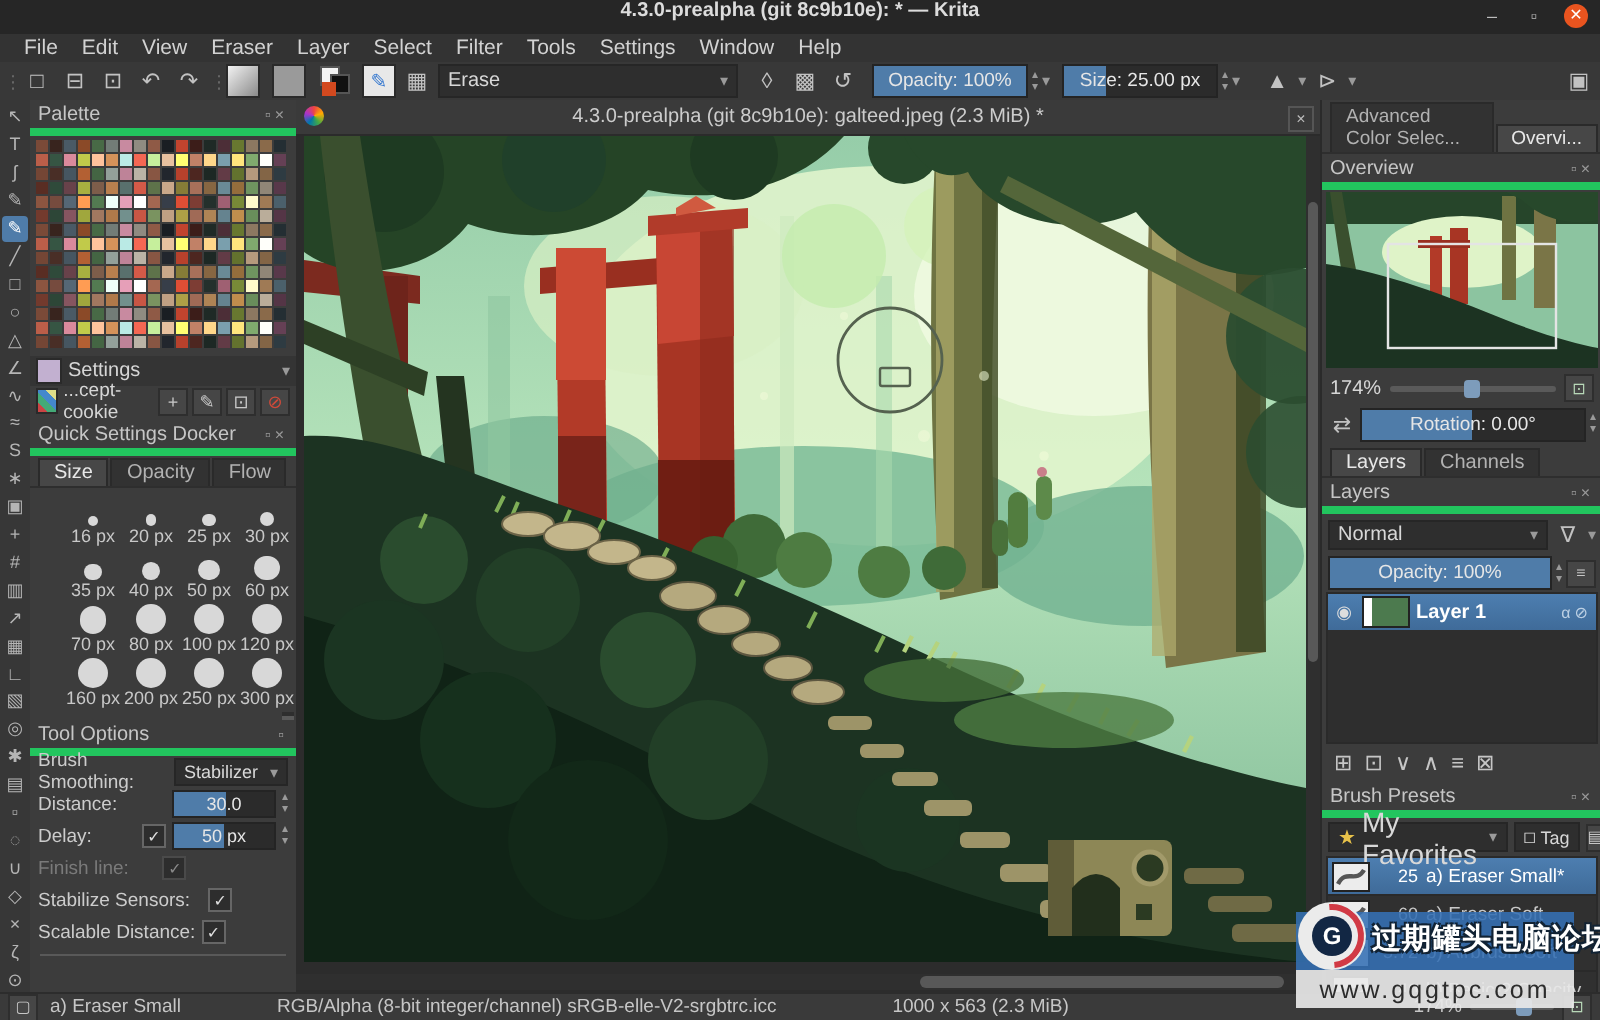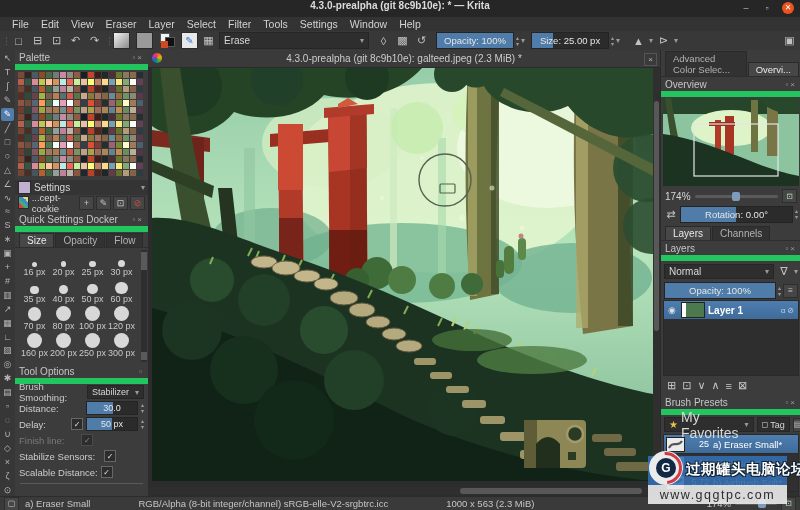--- a/index.html
+++ b/index.html
@@ -43,21 +43,21 @@
   .dd{color:#9a9a9a;font-size:8px;}
   
   .toolbox{position:absolute;left:0;top:50px;width:15px;bottom:13px;background:#373737;
            border-right:1px solid #2c2c2c;display:flex;flex-direction:column;align-items:center;padding-top:2px;}
   .tool{width:13px;height:13px;margin-bottom:1px;display:flex;align-items:center;justify-content:center;
         color:#b5b5b5;font-size:9px;border-radius:2px;}
   .tool.active{background:#4f7ca9;color:#fff;}
   .leftdock{position:absolute;left:15px;top:50px;width:133px;bottom:13px;background:#3c3c3c;
             border-right:1px solid #2a2a2a;}
   .docktitle{height:12px;display:flex;align-items:center;padding:1px 4px;color:#c6c6c6;font-size:10px;
-             border-bottom:6px solid #22c55e;}
+             border-bottom:4px solid #22c55e;}
   .docktitle .dticons{margin-left:auto;color:#9a9a9a;font-size:8px;letter-spacing:2px;}
   
   .palgrid{margin:2px 2px 2px 3px;display:grid;grid-template-columns:repeat(18,6px);grid-auto-rows:6px;
            gap:1px;width:125px;float:left;}
   .palgrid div{width:6px;height:6px;}
   .vsb{float:right;width:6px;background:#2e2e2e;margin:2px 1px 0 0;position:relative;}
   .vsb .th{position:absolute;left:0;right:0;background:#5a5a5a;}
   .palrow{clear:both;display:flex;align-items:center;gap:3px;padding:1px 3px;height:13px;}
   .sw{width:11px;height:11px;border:1px solid #2a2a2a;}
   .palbtn{width:13px;height:12px;background:#464646;border:1px solid #2e2e2e;display:flex;align-items:center;
@@ -545,21 +545,21 @@
     </div>
     <div class="docktitle" style="margin-top:2px;">
       <span>Quick Settings Docker</span>
       <span class="dticons"><span>▫</span><span>×</span></span>
     </div>
     <div class="tabsrow" id="qstabs">
         <span class="dtab active">Size</span>
         <span class="dtab">Opacity</span>
         <span class="dtab">Flow</span>
       </div>
-    <div style="overflow:hidden;height:116px;">
+    <div style="overflow:hidden;height:116px;margin-left:12px;">
       <div class="sizegrid" id="sizegrid">
           <div class="sizecell">
             <span class="c" style="width: 5.06px; height: 5.06px;"></span>
             <span class="t">16 px</span>
           </div>
           <div class="sizecell">
             <span class="c" style="width: 5.7px; height: 5.7px;"></span>
             <span class="t">20 px</span>
           </div>
           <div class="sizecell">

